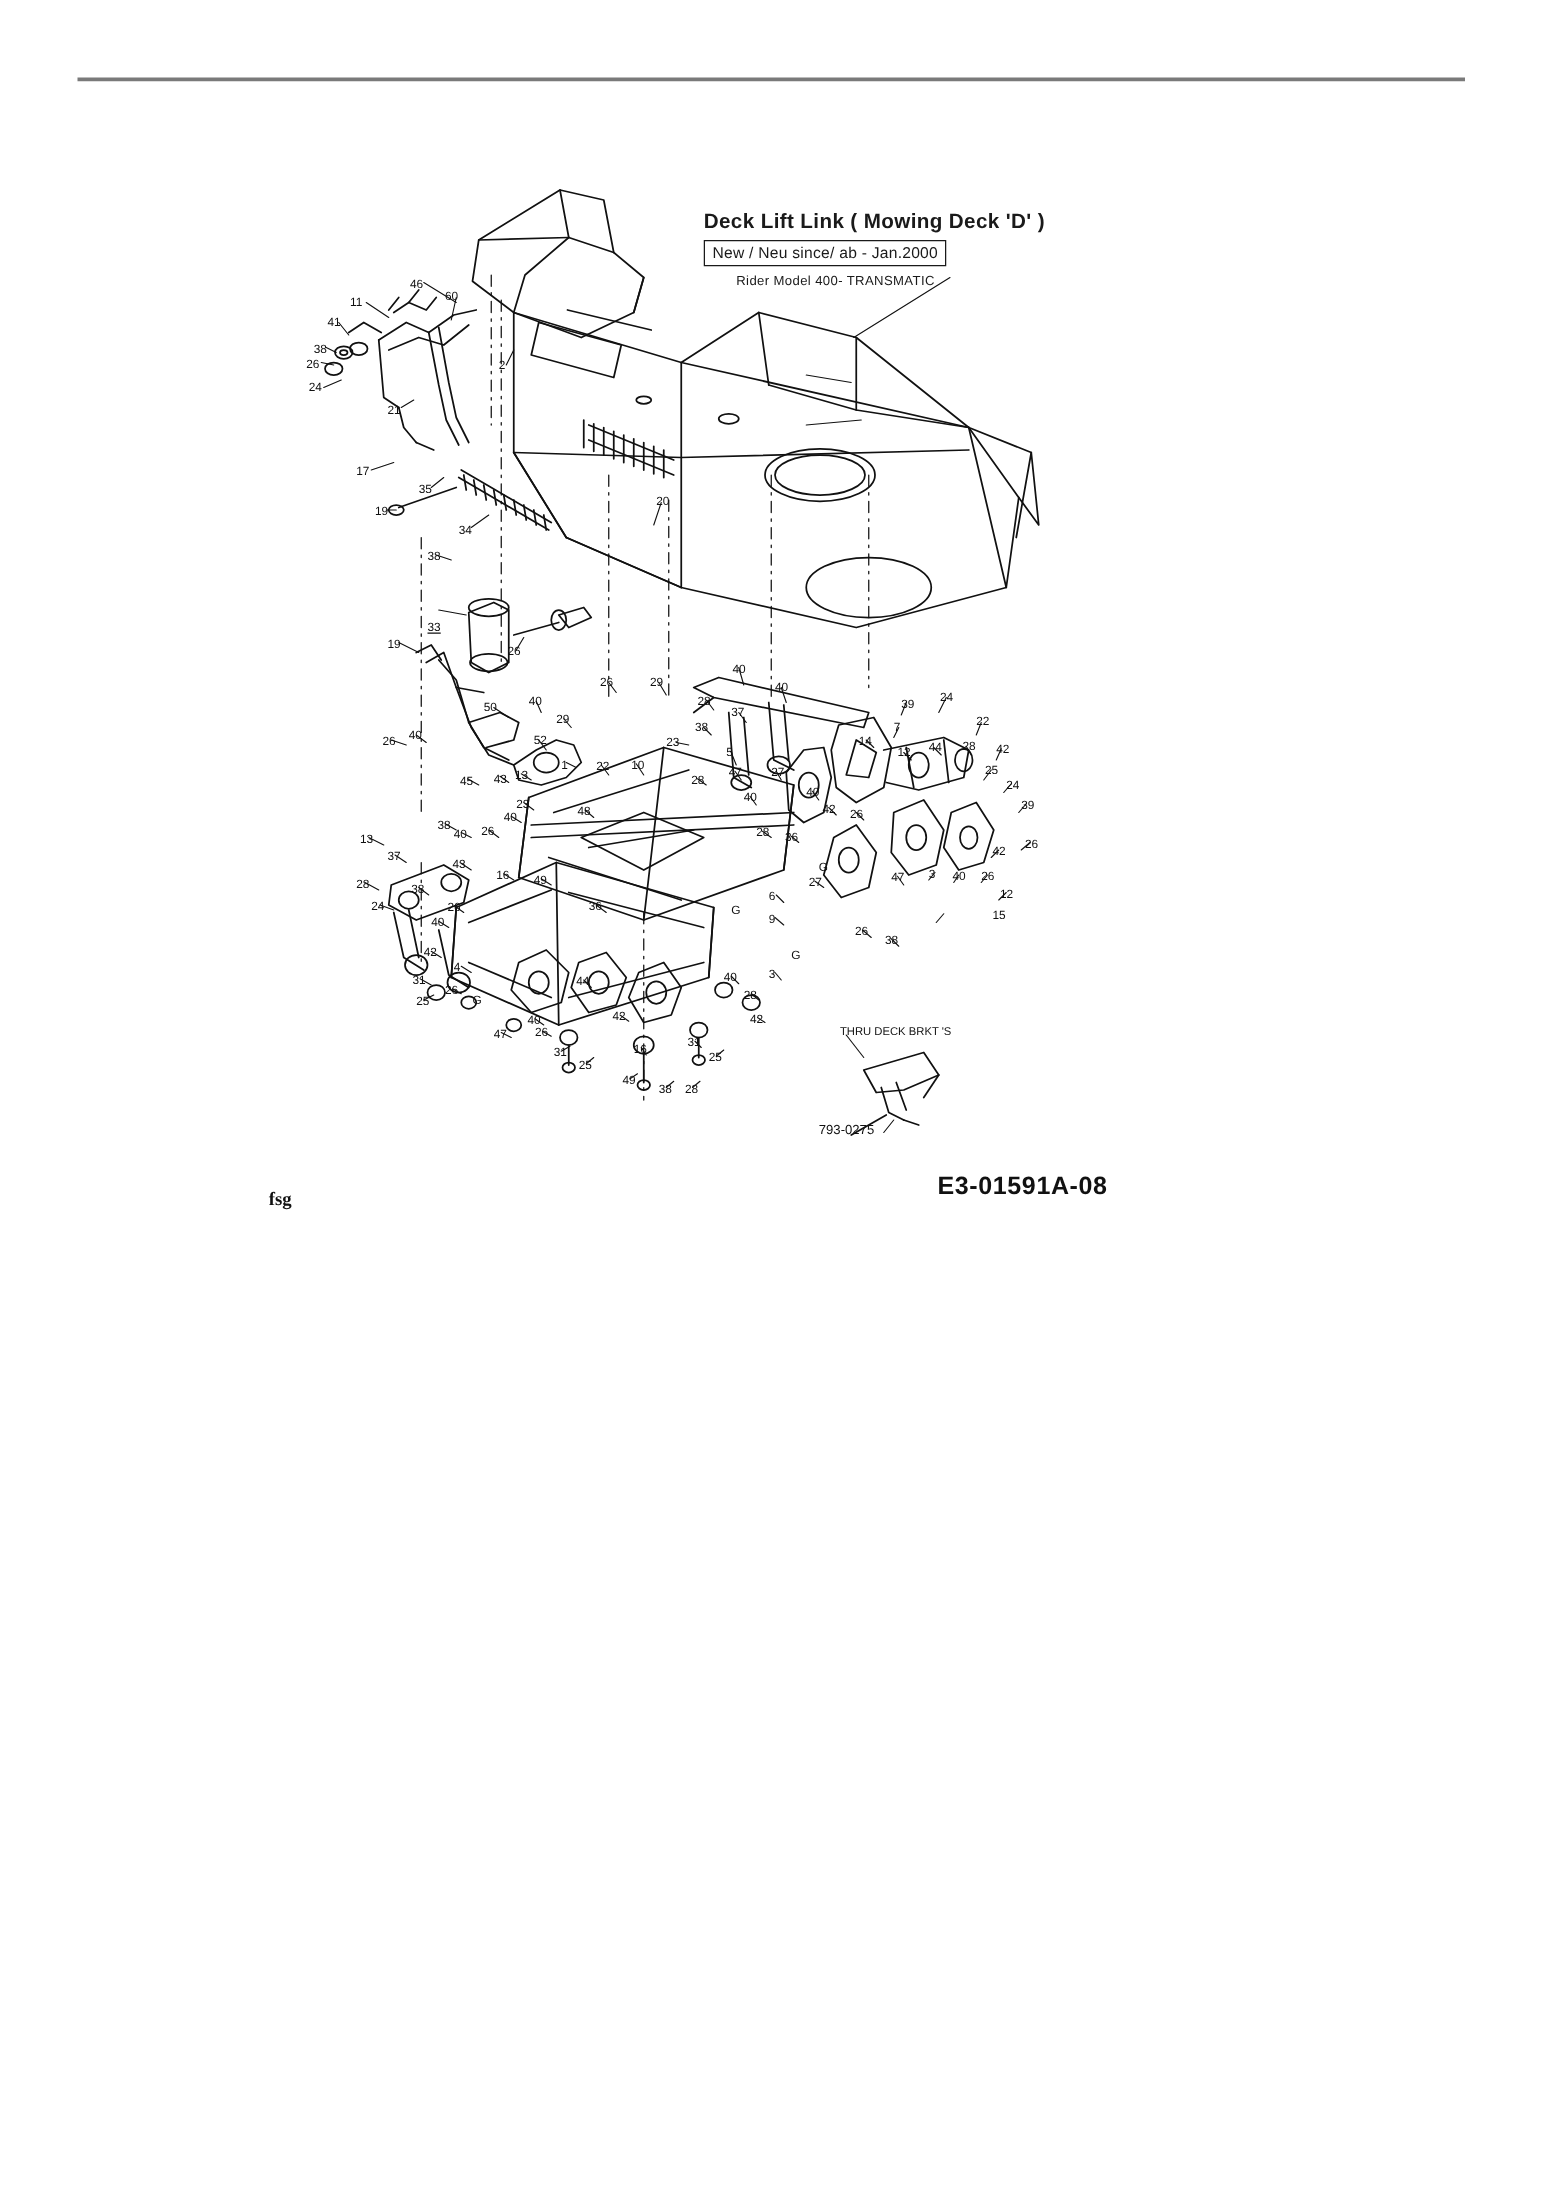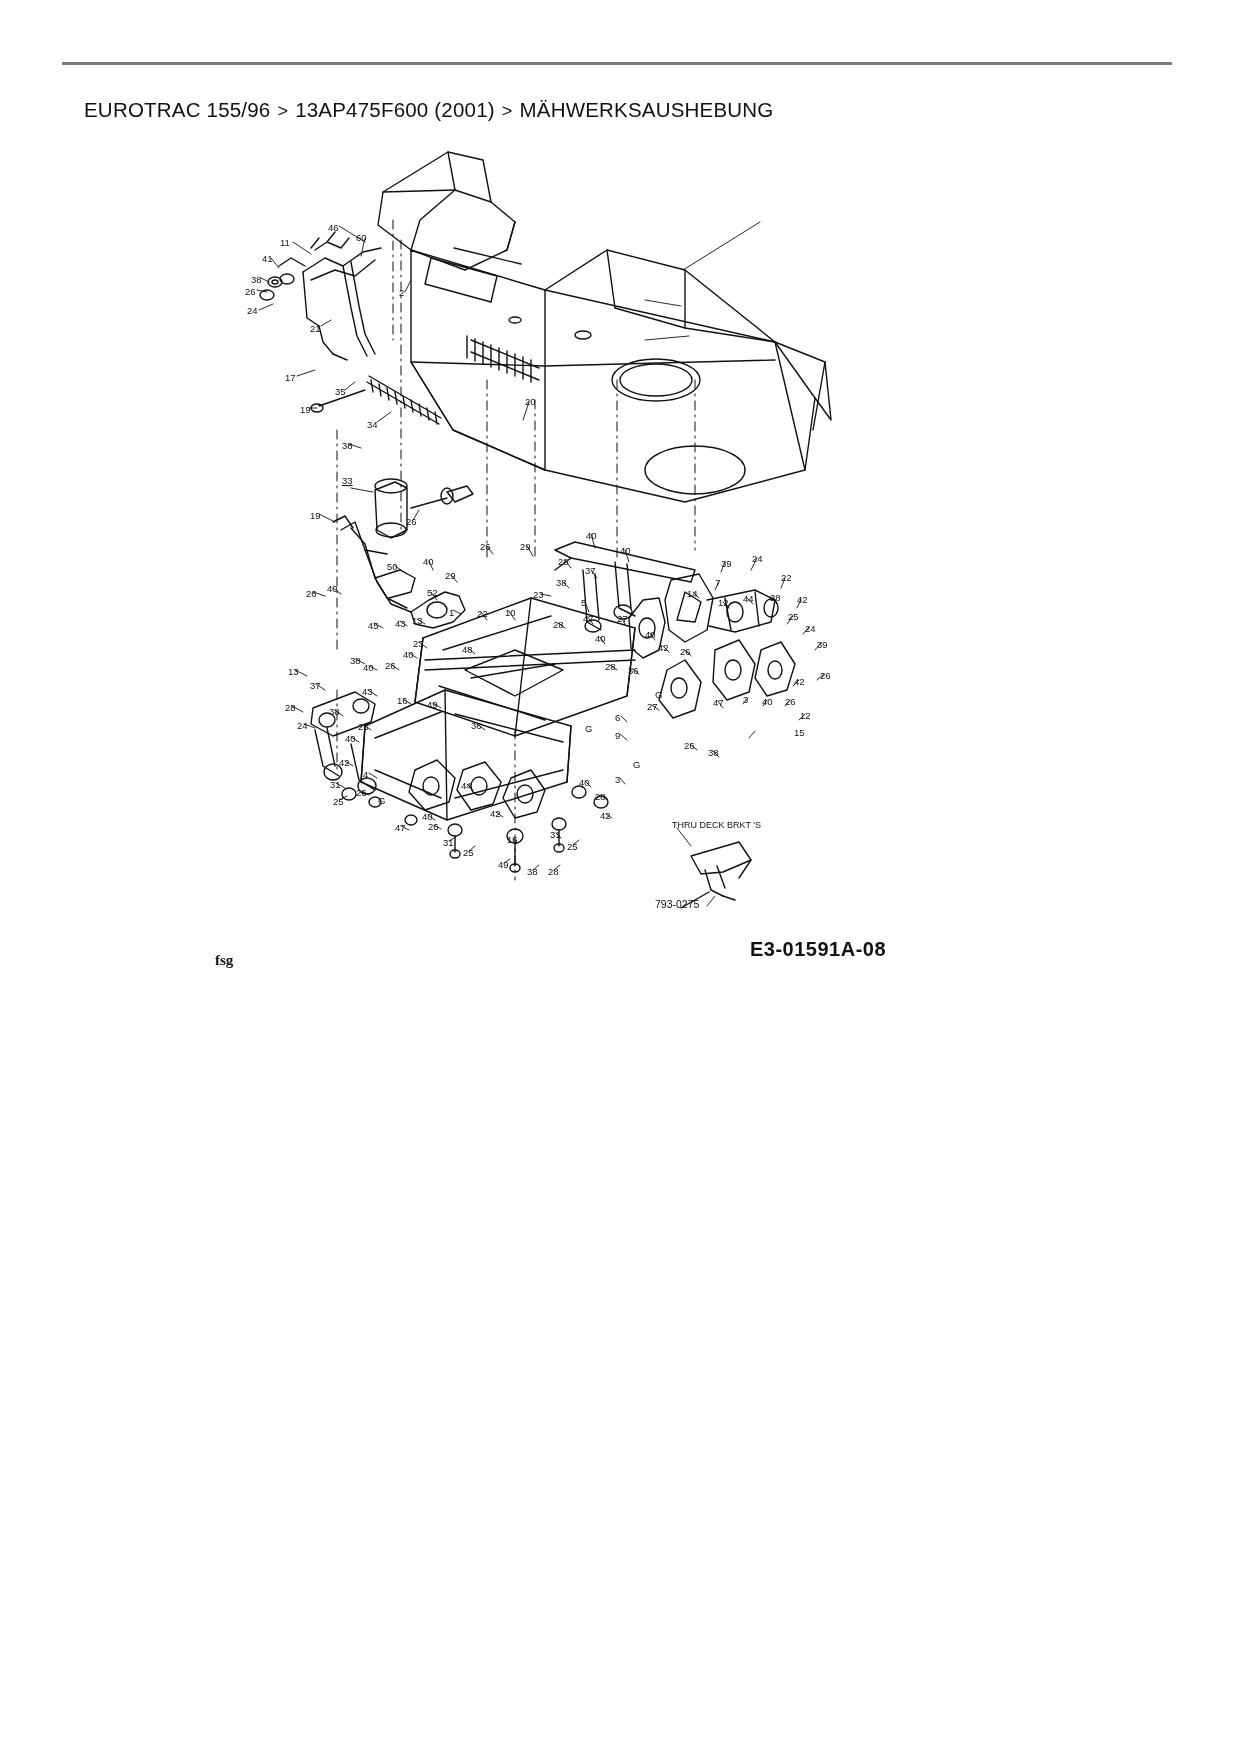--- a/index.html
+++ b/index.html
@@ -130,23 +130,20 @@
     text-align: right;
   }
 </style>
 </head>
 <body>
 
 <div class="page">
 
   <div class="top-rule"></div>
 
-  <div class="breadcrumb">
-    <span>EUROTRAC 155/96</span><span class="sep">&gt;</span><span>13AP475F600 (2001)</span><span class="sep">&gt;</span><span>MÄHWERKSAUSHEBUNG</span>
-  </div>
 
   <div class="figure-wrap">
 
     <svg class="figure-svg" width="770" height="860" viewBox="0 0 770 860">
       <g fill="none" stroke="#111111" stroke-width="1.4" stroke-linejoin="round" stroke-linecap="round">
 
         <path d="M168 62 L233 22 L268 30 L276 72 L300 92 L292 120 L250 140 L196 120 L163 95 Z"></path>
         <path d="M233 22 L240 60 L276 72"></path>
         <path d="M168 62 L240 60"></path>
         <path d="M196 120 L205 90 L240 60"></path>
@@ -435,20 +432,27 @@
           <path d="M462 698 L476 716"></path>
           <path d="M492 776 L500 766"></path>
           <path d="M545 92 L468 140"></path>
           <path d="M430 210 L474 206"></path>
           <path d="M430 170 L466 176"></path>
         </g>
 
       </g>
     </svg>
 
+    <div class="title-block">
+      <div class="t1">Deck Lift Link ( Mowing Deck 'D' )</div>
+      <div class="t2box">
+        <div class="t2">New / Neu  since/ ab - Jan.2000</div>
+      </div>
+      <div class="t3">Rider Model 400- TRANSMATIC</div>
+    </div>
 
     <div class="note-label" style="left:457px; top:690px;">THRU DECK  BRKT 'S</div>
     <div class="part-no" style="left:440px; top:768px;">793-0275</div>
 
     <div class="fsg-label">fsg</div>
     <div class="drawing-no">E3-01591A-08</div>
 
     <div id="callout-layer">
         <div class="callout" style="left: 113px; top: 93px;">46</div>
         <div class="callout" style="left: 65px; top: 108px;">11</div>
@@ -458,21 +462,21 @@
         <div class="callout" style="left: 30px; top: 157px;">26</div>
         <div class="callout" style="left: 32px; top: 176px;">24</div>
         <div class="callout" style="left: 184px; top: 158px;">2</div>
         <div class="callout" style="left: 95px; top: 194px;">21</div>
         <div class="callout" style="left: 70px; top: 243px;">17</div>
         <div class="callout" style="left: 120px; top: 257px;">35</div>
         <div class="callout" style="left: 85px; top: 275px;">19</div>
         <div class="callout" style="left: 152px; top: 290px;">34</div>
         <div class="callout" style="left: 310px; top: 267px;">20</div>
         <div class="callout" style="left: 127px; top: 311px;">38</div>
-        <div class="callout" style="left: 127px; top: 346px; text-decoration: underline;">33</div>
+        <div class="callout" style="left: 127px; top: 368px; text-decoration: underline;">33</div>
         <div class="callout" style="left: 95px; top: 381px;">19</div>
         <div class="callout" style="left: 191px; top: 387px;">26</div>
         <div class="callout" style="left: 265px; top: 412px;">26</div>
         <div class="callout" style="left: 305px; top: 412px;">29</div>
         <div class="callout" style="left: 371px; top: 401px;">40</div>
         <div class="callout" style="left: 405px; top: 416px;">40</div>
         <div class="callout" style="left: 343px; top: 427px;">28</div>
         <div class="callout" style="left: 370px; top: 436px;">37</div>
         <div class="callout" style="left: 341px; top: 448px;">38</div>
         <div class="callout" style="left: 318px; top: 460px;">23</div>

